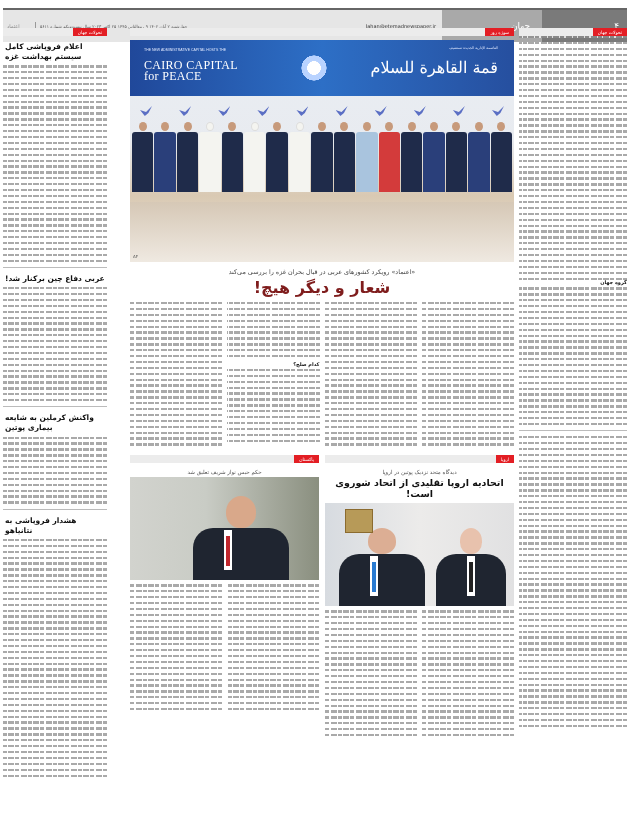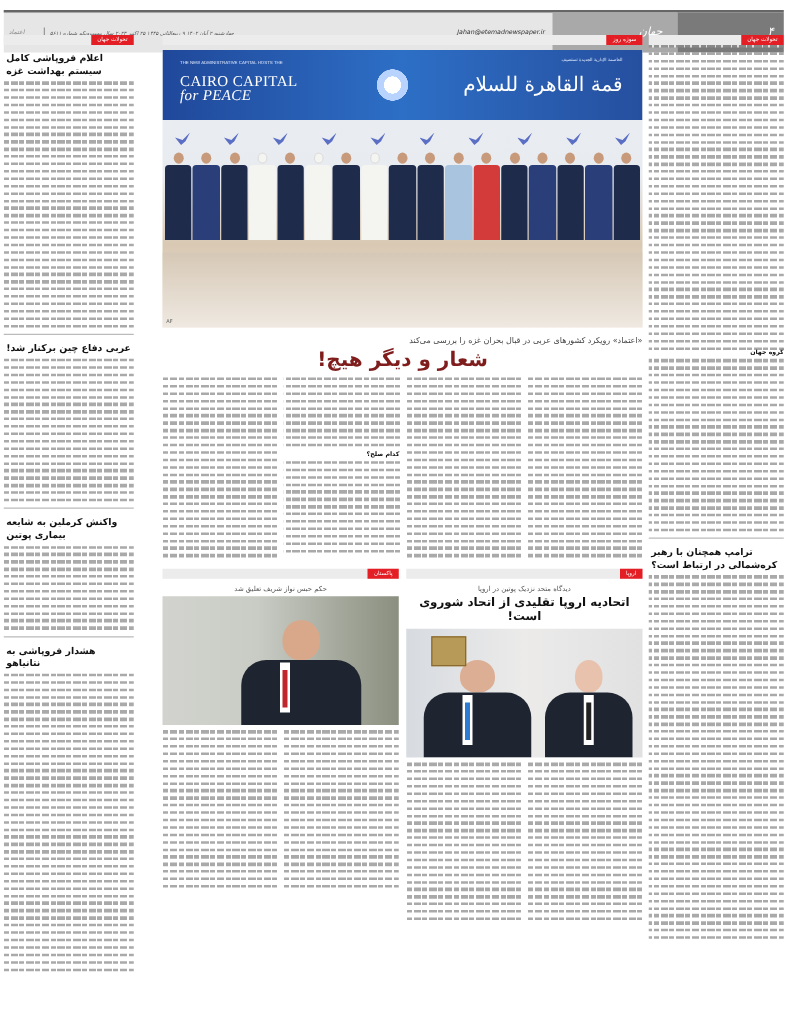--- a/index.html
+++ b/index.html
@@ -1,19 +1,19 @@
 <!DOCTYPE html>
 <html><head>
 <meta charset="utf-8">
 <style>
   * { box-sizing: border-box; margin: 0; padding: 0; }
   html, body { width: 630px; height: 820px; background: #ffffff; overflow: hidden; }
   body { font-family: "DejaVu Sans", sans-serif; color: #222; position: relative; direction: rtl; }
 
-  .topbar { position: absolute; top: 8px; left: 3px; width: 624px; height: 34px; background: #e6e6e6; border-top: 2px solid #666; display: flex; direction: ltr; font-style: italic; }
+  .topbar { position: absolute; top: 8px; left: 3px; width: 624px; height: 34px; background: #e6e6e6; border-top: 2px solid #666; display: flex; direction: ltr; }
   .tb-meta { flex: 1; display: flex; align-items: center; font-size: 4.2px; color: #555; padding-left: 4px; }
   .tb-logo { width: 24px; font-size: 5px; color: #888; }
   .tb-sep { width: 1px; height: 8px; background: #999; margin: 0 4px; }
   .tb-date { flex: 1; white-space: nowrap; }
   .tb-email { width: 80px; font-size: 5px; color: #333; display:flex; align-items:center; justify-content:flex-end; padding-right: 6px; }
   .tb-section { width: 100px; background: #a9a9a9; color: #fff; font-size: 9px; display:flex; align-items:center; justify-content:flex-end; padding-right: 12px; }
   .tb-page { width: 85px; background: #7a7a7a; color: #fff; font-size: 9px; display:flex; align-items:center; justify-content:flex-end; padding-right: 8px; }
 
   .col { position: absolute; top: 28px; }
   .col-right { right: 3px; width: 108px; }
@@ -43,21 +43,21 @@
   .person .hd { width: 8px; height: 9px; border-radius: 50%; background: #c79a7b; margin: 0 auto; }
   .person .bd { width: 100%; height: 60px; background: #1f2b4a; border-radius: 3px 3px 0 0; margin-top: 1px; }
   .person.w .bd { background: #f4f4f0; }
   .person.w .hd { background: #f4f4f0; border: 1px solid #ddd; }
   .person.b .bd { background: #2a3f7a; }
   .person.r .bd { background: #d33b3b; }
   .person.l .bd { background: #a9c4de; }
   .floor { position:absolute; bottom: 0; left:0; right:0; height: 60px; background: linear-gradient(#d6c8b6, #efe9e1); }
   .credit { position:absolute; bottom: 3px; left: 3px; font-size: 4px; color:#555; direction:ltr; }
 
-  .kicker { text-align:right; font-size: 6.4px; color: #444; margin-top: 6px; }
+  .kicker { text-align:center; font-size: 6.4px; color: #444; margin-top: 6px; }
   .bighead { text-align:center; font-size: 16px; font-weight: bold; color: #7f1d1d; margin: 2px 0 5px; }
   .cols4 { display:grid; grid-template-columns: repeat(4, 1fr); gap: 5px; }
 
   .sub-red { display:flex; align-items:center; height: 8px; background:#ececec; }
   .lower { display:grid; grid-template-columns: 1fr 1fr; gap: 6px; margin-top: 6px; }
   .lower .kick { text-align:center; font-size: 5.5px; color: #555; margin: 6px 0 2px; }
   .lower .hh { text-align:center; font-size: 9.5px; font-weight: bold; color:#111; margin-bottom: 4px; }
   .photo { width: 100%; height: 103px; position: relative; overflow: hidden; }
   .photo-putin { background: linear-gradient(90deg, #d7dbe0, #ecebea 50%, #e1e1e2); }
   .photo-sharif { background: linear-gradient(90deg, #d2d3ce, #c9ccc5 40%, #8a8f7f 100%); }
@@ -151,21 +151,20 @@
       <i></i>
       <i></i>
       <i></i>
       <i></i>
       <i></i>
       <i></i>
       <i></i>
       <i></i>
   </div>
   <div class="rule"></div>
-  <div class="head">ترامپ همچنان با رهبر کره‌شمالی در ارتباط است؟</div>
   <div class="lines">
     <i></i>
       <i></i>
       <i></i>
       <i></i>
       <i></i>
       <i></i>
       <i></i>
       <i></i>
       <i></i>
@@ -215,21 +214,21 @@
 
 <div class="col col-mid">
   <div class="tagbar">
       <span class="tag">سوژه روز</span>
     </div>
   <div class="photo-main" style="margin-top:4px">
     <div class="banner">
       <div class="banner-en-small">THE NEW ADMINISTRATIVE CAPITAL HOSTS THE</div>
       <div class="banner-en">
         <div>CAIRO CAPITAL</div>
-        <div style="font-style:italic">for PEACE</div>
+        <div style="">for PEACE</div>
       </div>
       <div class="dove"></div>
       <div class="banner-ar-small">العاصمة الإدارية الجديدة تستضيف</div>
       <div class="banner-ar">قمة القاهرة للسلام</div>
     </div>
     <div class="doves-row">
       <b></b>
         <b></b>
         <b></b>
         <b></b>

